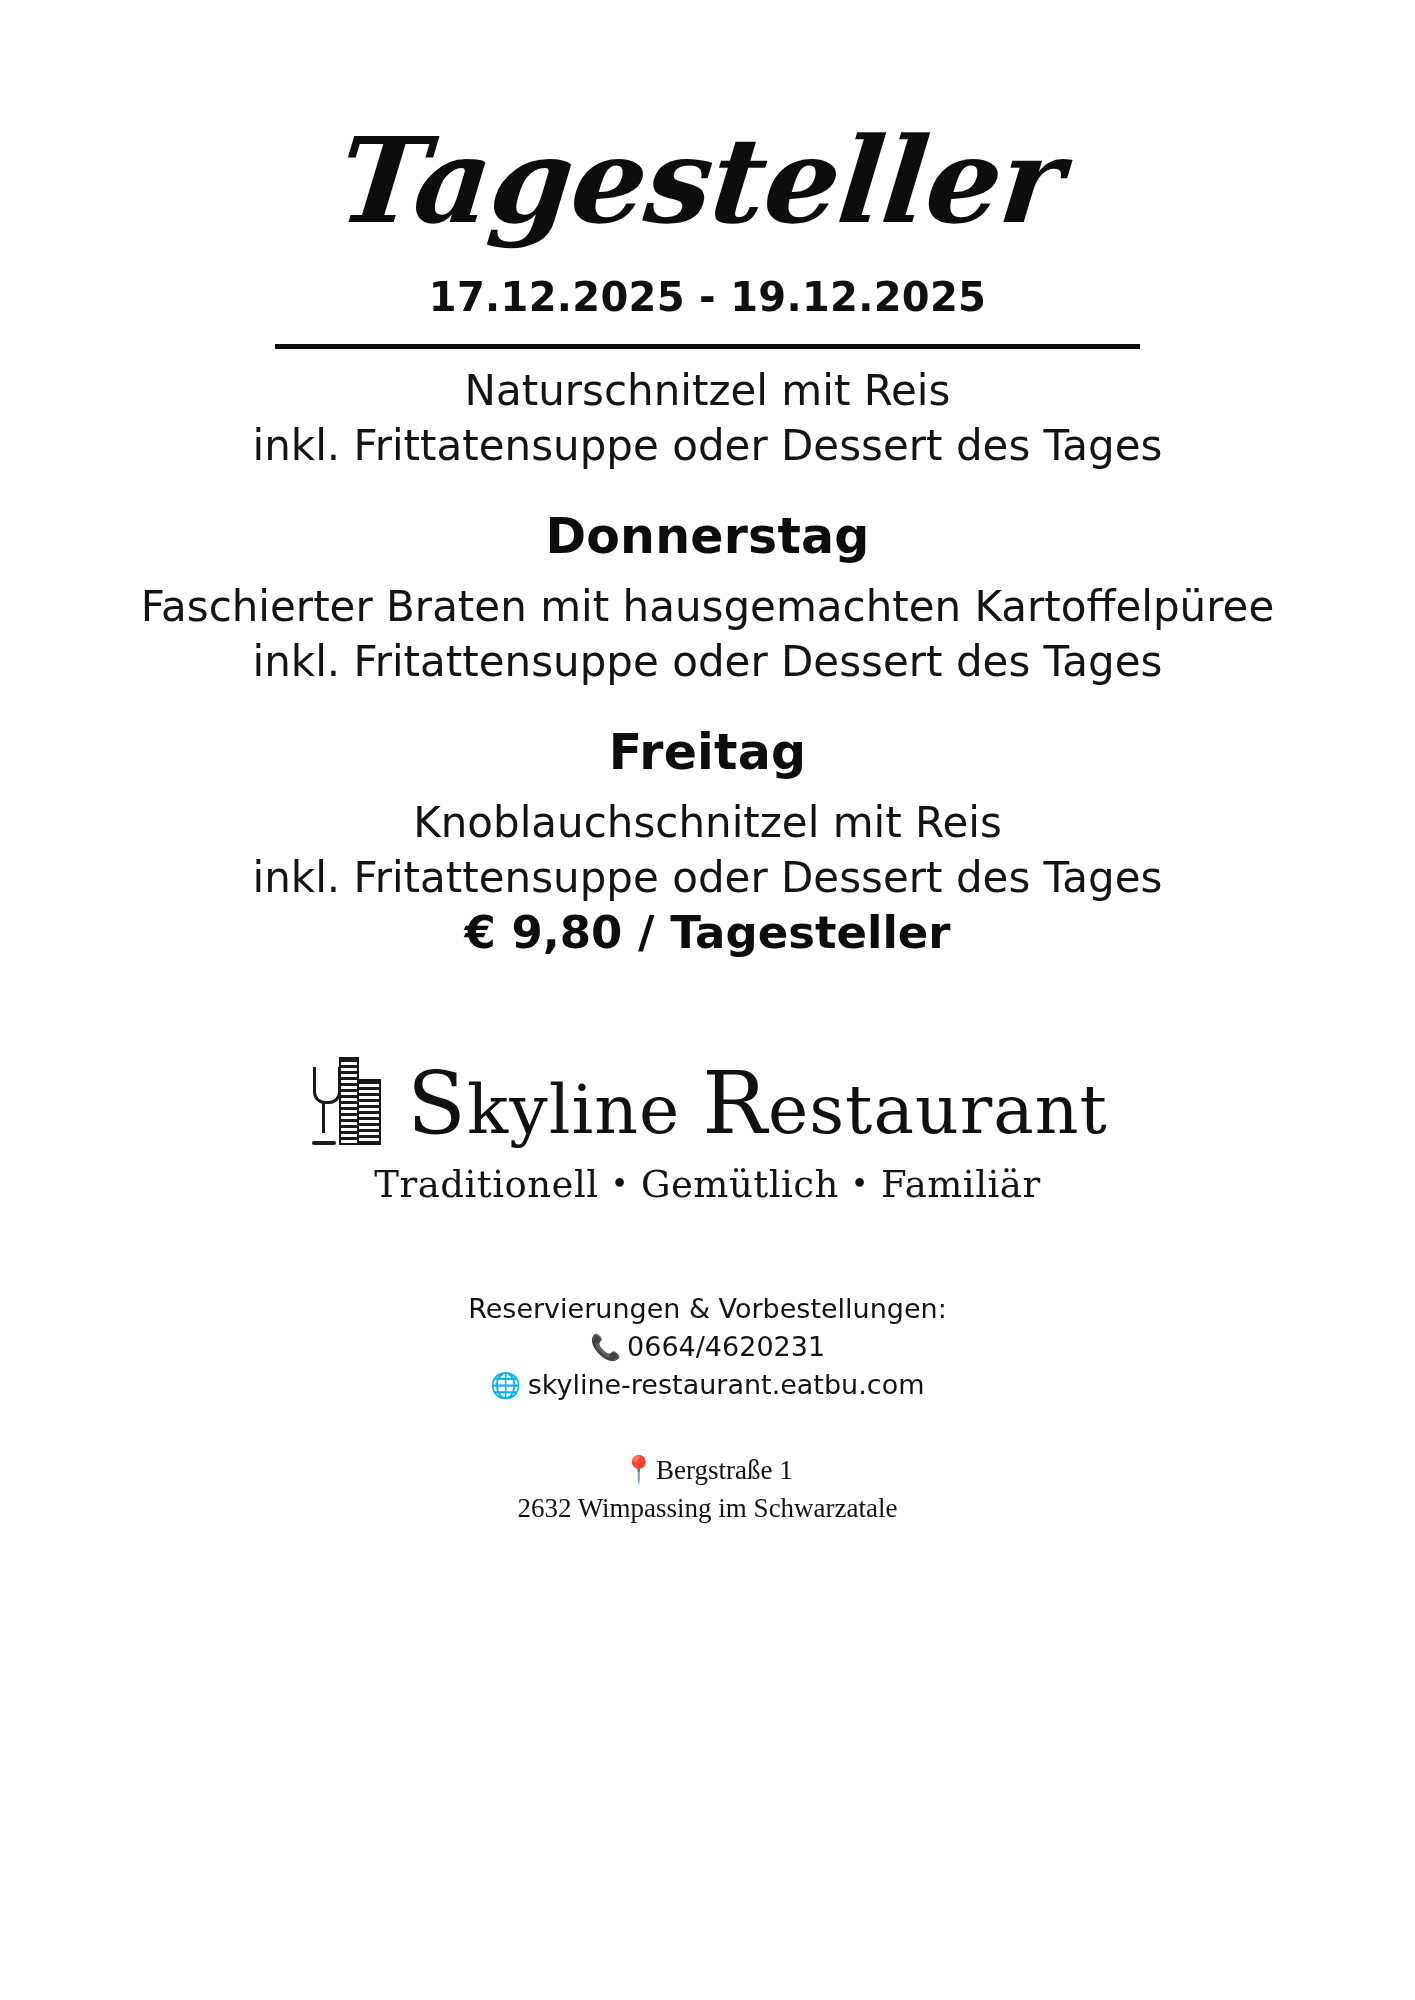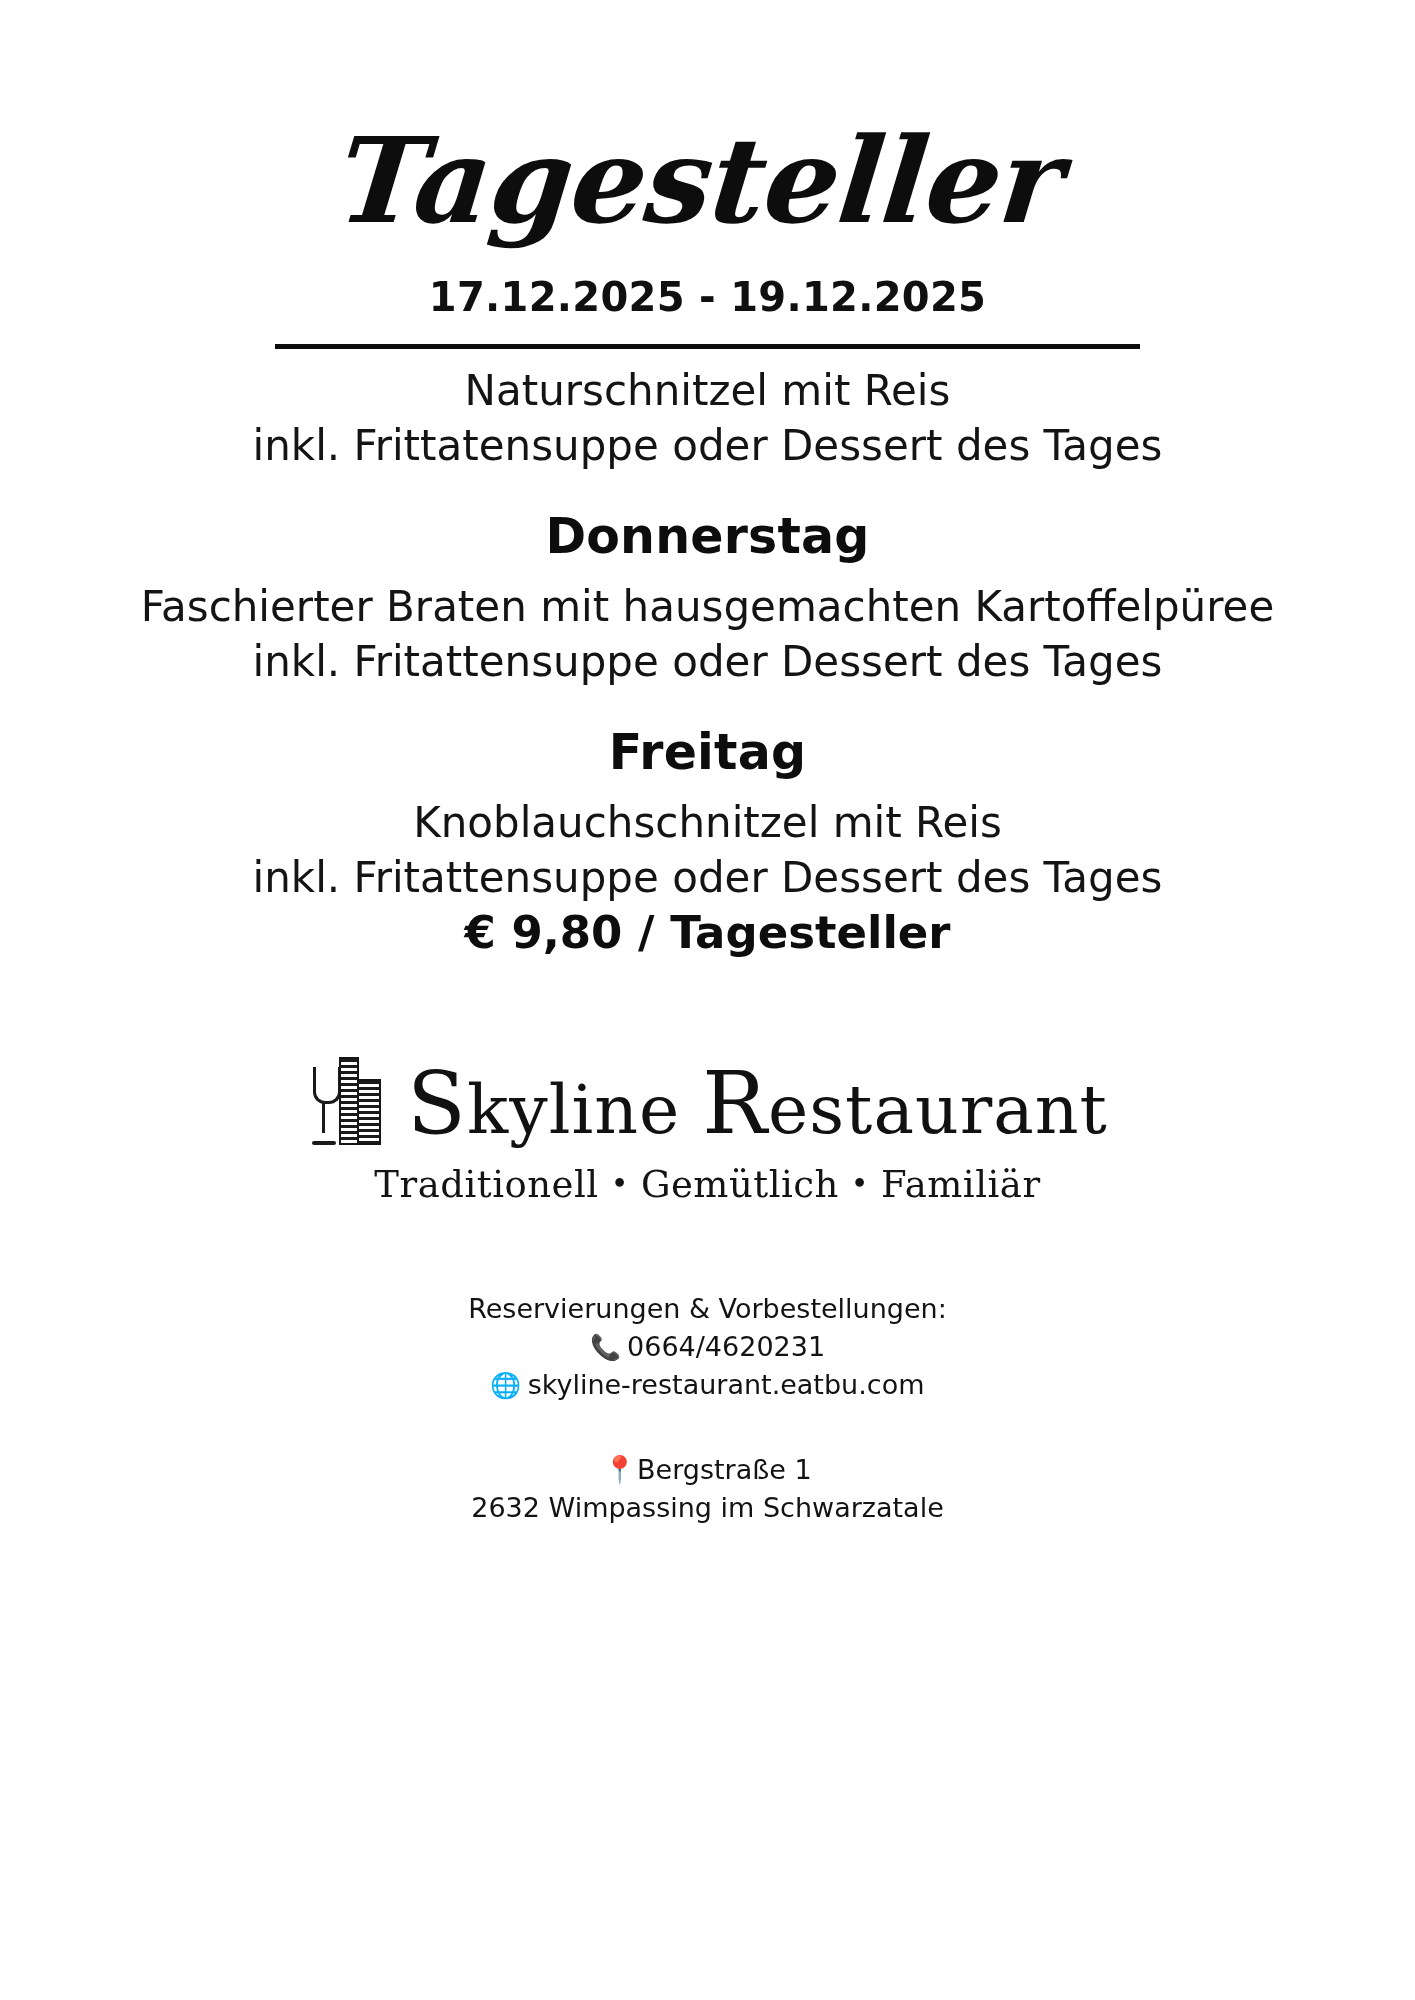--- a/index.html
+++ b/index.html
@@ -180,20 +180,21 @@
     font-size: 25px;
     margin-right: 6px;
   }
   .contact .ico.globe { color: #3a7fc4; }
   .address {
     margin-top: 46px;
     text-align: center;
     font-size: 27px;
     line-height: 1.42;
     color: #131313;
+    font-family: Liberation Serif, serif;
   }
 </style>
 </head>
 <body>
 
 <div class="page">
 
   <div class="title">Tagesteller</div>
 
   <div class="daterange">17.12.2025 - 19.12.2025</div>

